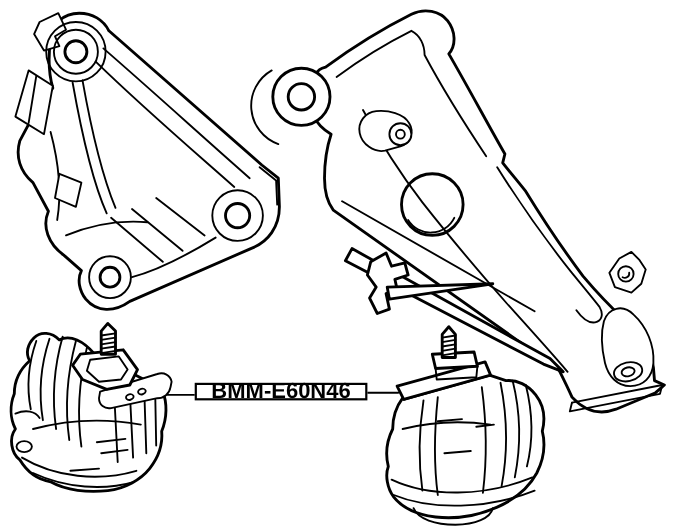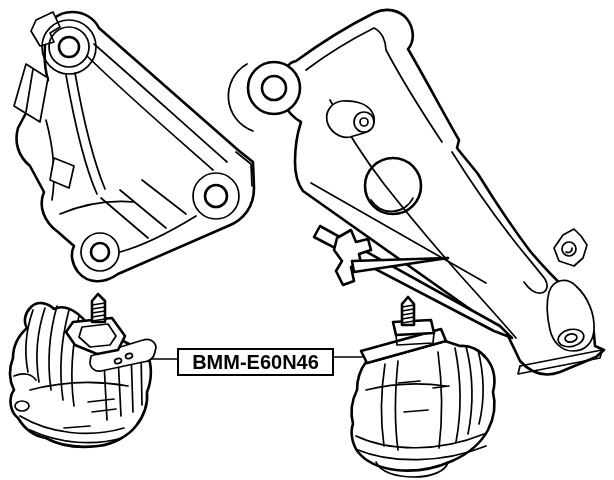--- a/index.html
+++ b/index.html
@@ -7,21 +7,21 @@
     position:relative;width:614px;height:480px;background:#ffffff;
     overflow:hidden;font-family:"Liberation Sans",sans-serif;
   }
   .stage svg{position:absolute;left:0;top:0;}
   
   .o{fill:none;stroke:#000;stroke-width:2.6;stroke-linecap:round;stroke-linejoin:round;}
   .i{fill:none;stroke:#000;stroke-width:1.7;stroke-linecap:round;stroke-linejoin:round;}
   .f{fill:#ffffff;stroke:#000;stroke-width:2.6;stroke-linecap:round;stroke-linejoin:round;}
   .fi{fill:#ffffff;stroke:#000;stroke-width:1.7;stroke-linecap:round;stroke-linejoin:round;}
   .part-label{
-    position:absolute;left:177px;top:348px;width:157px;height:28px;
+    position:absolute;left:177px;top:348px;width:157px;height:16px;
     box-sizing:border-box;border:2.5px solid #000;background:#fff;
     display:flex;align-items:center;justify-content:center;
     font-weight:700;font-size:20px;line-height:20px;color:#000;
     letter-spacing:0px;white-space:nowrap;z-index:5;
   }
 </style>
 </head>
 <body>
 
 <div class="stage">

